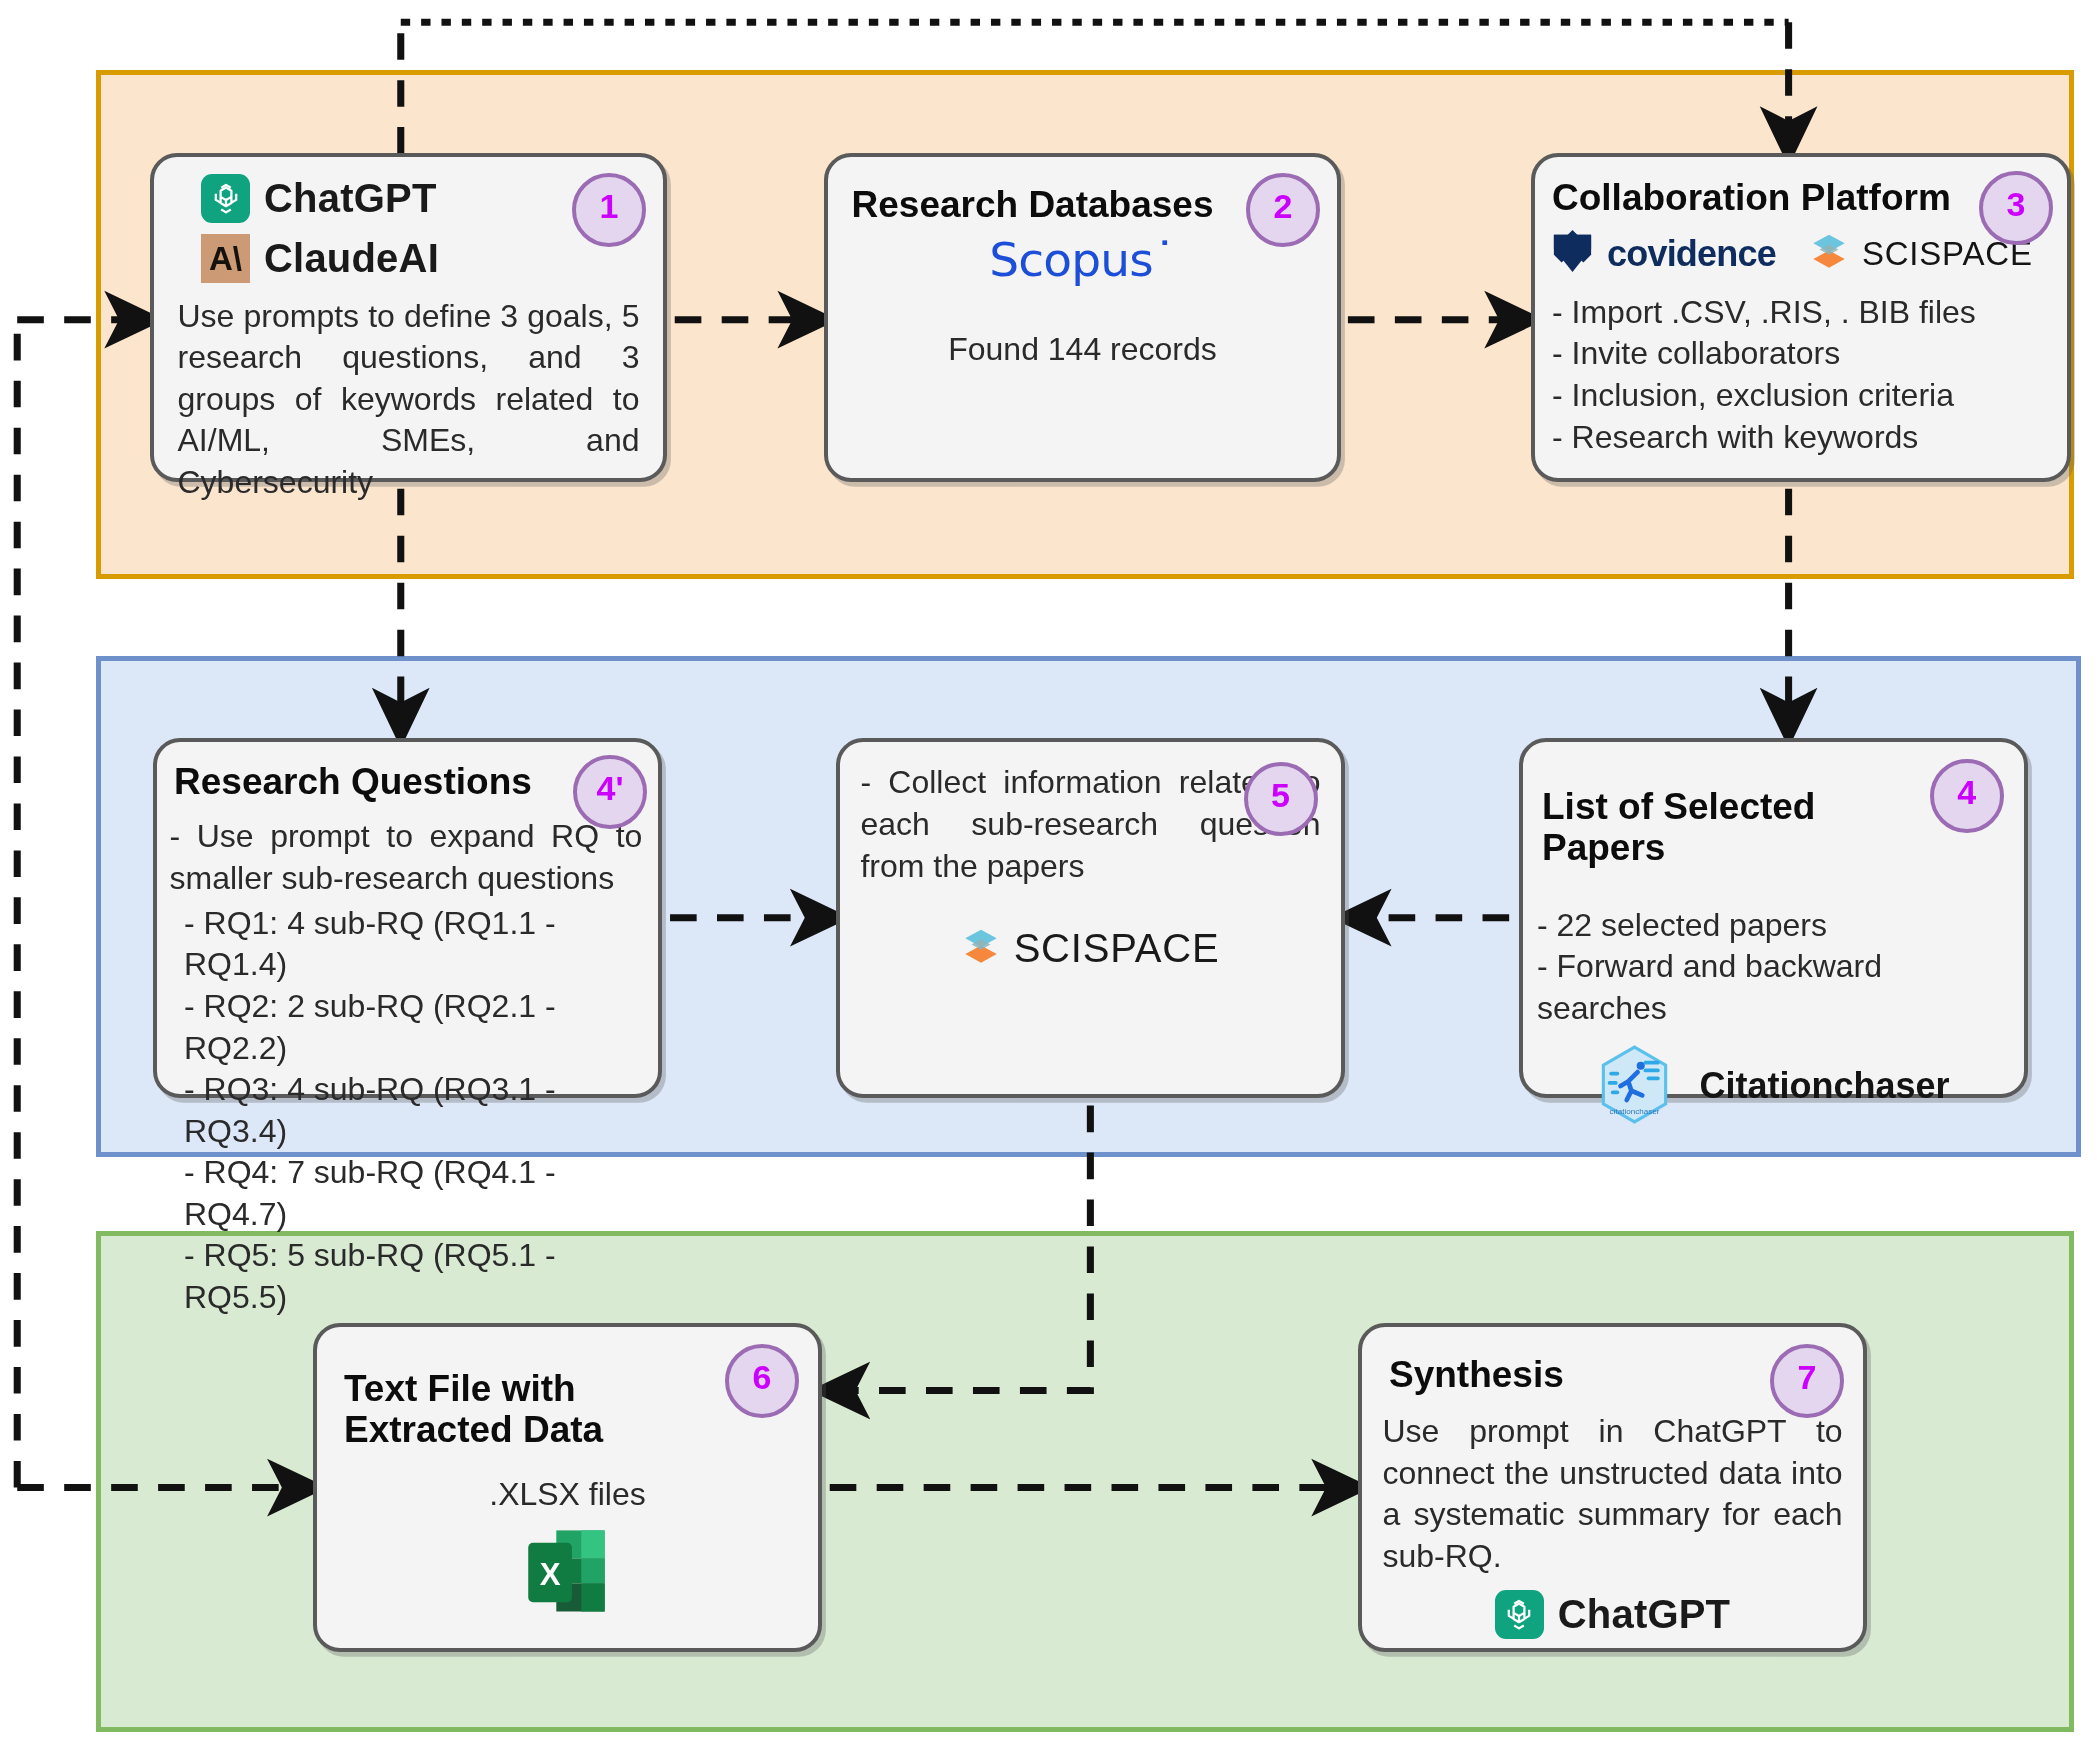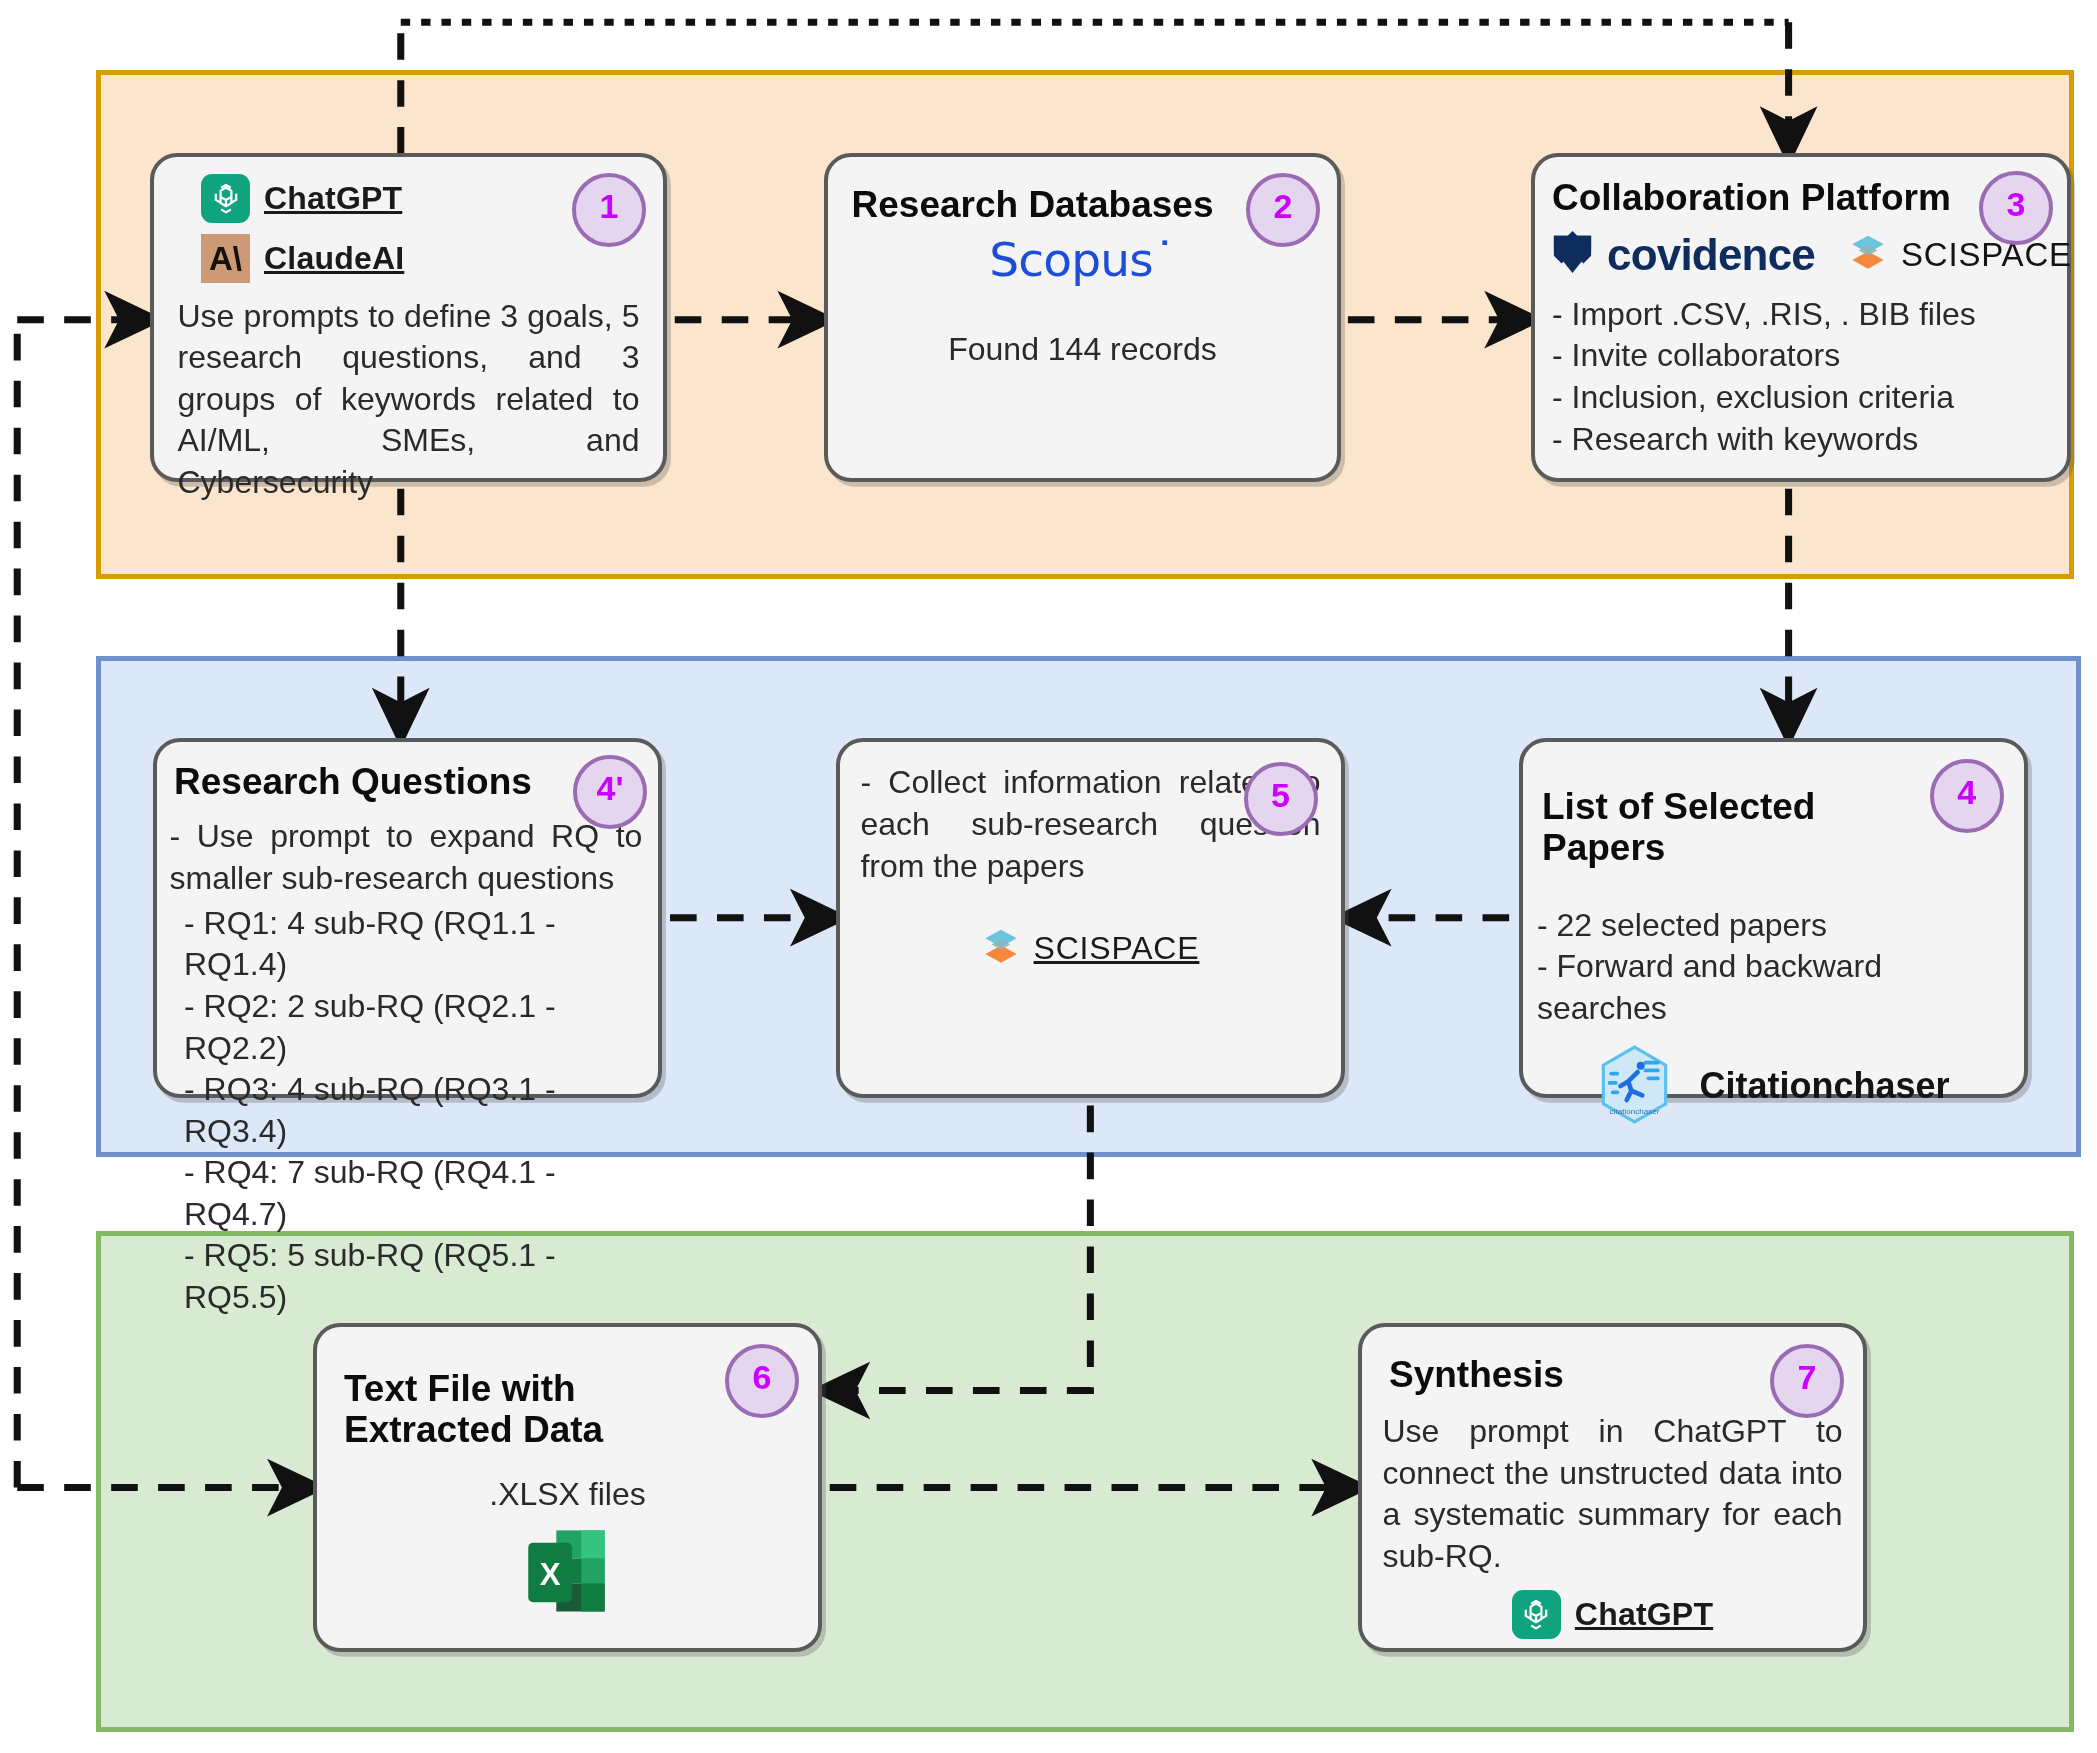--- a/index.html
+++ b/index.html
@@ -24,40 +24,40 @@
         border:4.7px solid #5A5A5A;border-radius:27px;
         box-shadow:3.9px 4.7px 0 rgba(90,90,90,.30);}
   .node .num{position:absolute;width:66px;height:66px;border-radius:50%;
         background:#E3D6EE;border:4.7px solid #9B6BB3;color:#CC00FF;
         font-weight:bold;font-size:34px;line-height:58px;text-align:center;}
   .ttl{font-weight:bold;font-size:37px;line-height:1.12;text-align:left;color:#0c0c0c;}
   .body{font-size:32px;line-height:1.30;color:#2a2a2a;}
   .just{text-align:justify;text-align-last:left;}
   .ctr{text-align:center;}
   .brandrow{display:flex;align-items:center;gap:14px;}
-  .brandname{font-weight:bold;font-size:32px;letter-spacing:0.2px;text-decoration:underline;}
+  .brandname{font-weight:bold;font-size:40px;letter-spacing:0.2px;}
 
   
   #node-1{left:150px;top:153px;width:517px;height:329px;}
   #node-2{left:824px;top:153px;width:517px;height:329px;}
   #node-3{left:1531px;top:153px;width:540px;height:329px;}
   #node-4p{left:153px;top:738px;width:509px;height:360px;}
   #node-5{left:836px;top:738px;width:509px;height:360px;}
   #node-4{left:1519px;top:738px;width:509px;height:360px;}
   #node-6{left:313px;top:1323px;width:509px;height:329px;}
   #node-7{left:1358px;top:1323px;width:509px;height:329px;}
 
   
   .gpt-mark{width:49px;height:49px;border-radius:11px;background:#10A37F;
             display:flex;align-items:center;justify-content:center;flex:none;}
   .claude-mark{width:49px;height:49px;background:#CD9A76;flex:none;
             display:flex;align-items:center;justify-content:center;
             font-weight:bold;font-size:33px;color:#15120e;font-family:"Liberation Sans",sans-serif;}
   .scopus{color:#1d4ed8;font-size:47px;font-family:"DejaVu Sans",sans-serif;letter-spacing:-0.8px;}
-  .cov-txt{color:#0E2D5E;font-weight:bold;font-size:44px;letter-spacing:-0.8px;}
+  .cov-txt{color:#0E2D5E;font-weight:bold;font-size:36px;letter-spacing:-0.8px;}
   .sci-txt{color:#141414;font-size:33px;letter-spacing:0.8px;}
   .cc-txt{color:#141414;font-weight:bold;font-size:36px;}
 </style>
 </head>
 <body>
 
 <div id="stage">
 
   <div class="phase" id="phase-search"></div>
   <div class="phase" id="phase-extract"></div>

